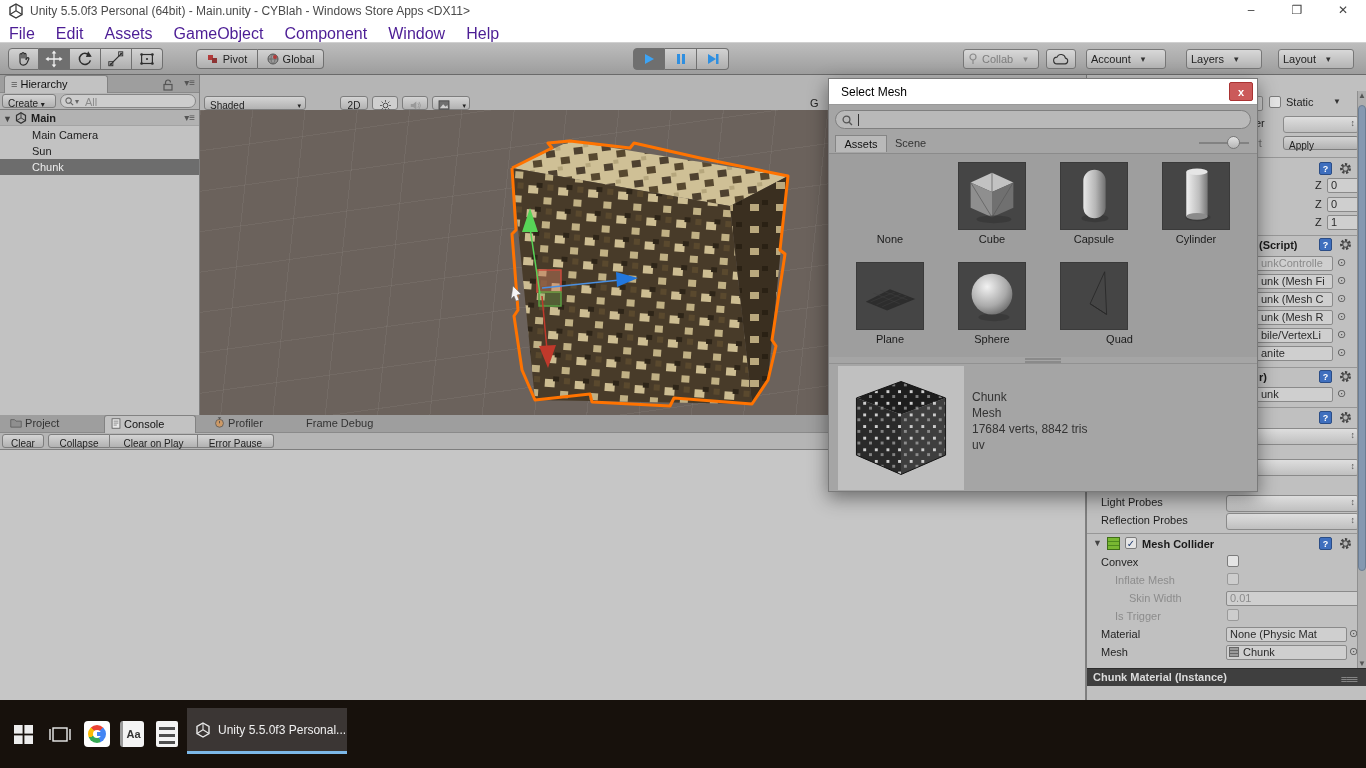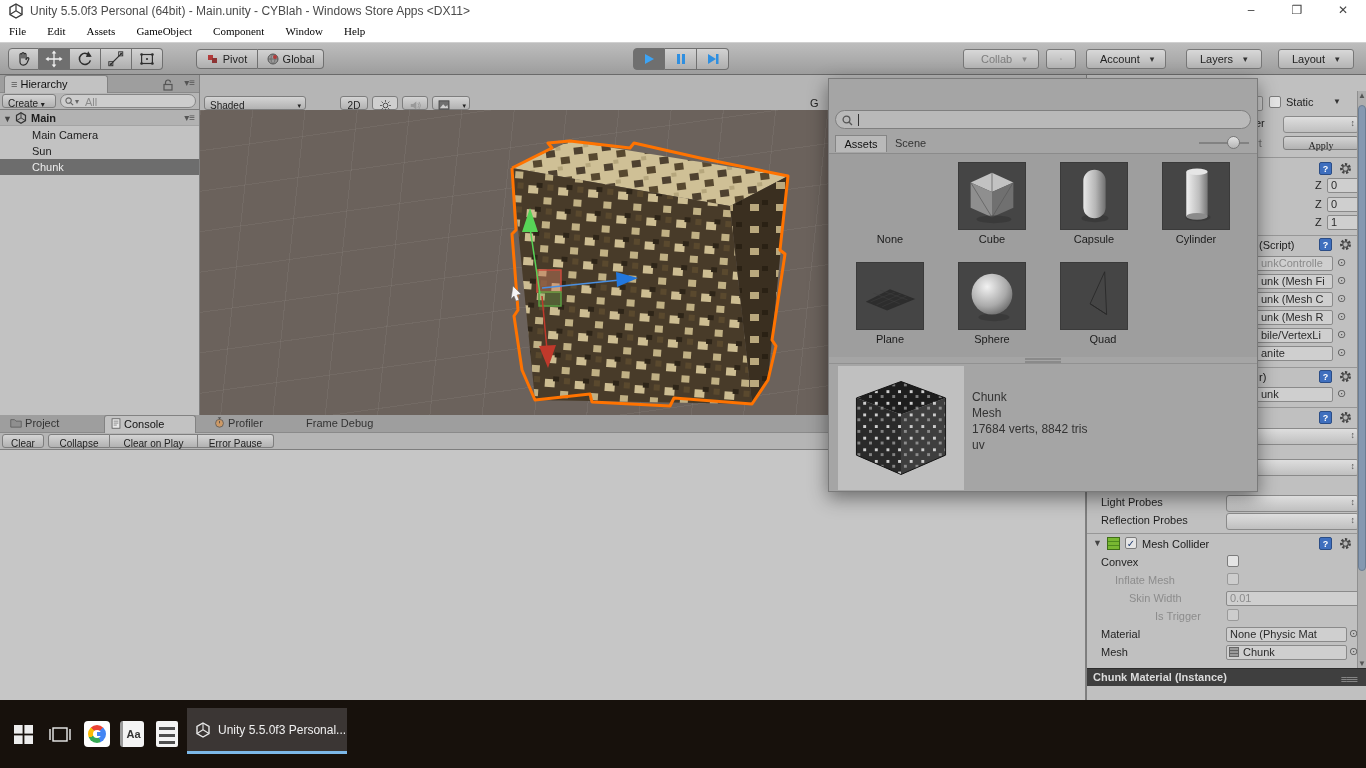--- a/index.html
+++ b/index.html
@@ -4,27 +4,27 @@
 <style>
   html,body{margin:0;padding:0;background:#000;}
   *{box-sizing:border-box;font-family:"Liberation Sans","DejaVu Sans",sans-serif;}
   .screen{position:relative;width:1366px;height:768px;overflow:hidden;background:#4e4e4e;font-size:11px;color:#222;}
   .abs{position:absolute;}
   
   .titlebar{left:0;top:0;width:1366px;height:22px;background:#fff;color:#4a4a4a;font-size:12px;}
   .titlebar .ttext{position:absolute;left:30px;top:4px;white-space:nowrap;}
   .winbtn{position:absolute;top:0;width:46px;height:22px;text-align:center;line-height:20px;color:#444;font-size:12px;}
   .menubar{left:0;top:22px;width:1366px;height:21px;background:#fff;border-bottom:1px solid #d0d0d0;}
-  .menubar span{display:inline-block;padding:3px 9px;font-size:11px;color:#000000;font-family:Liberation Serif, serif;}
+  .menubar span{display:inline-block;padding:3px 9px;font-size:16px;color:#4c1d95;}
   
   .toolbar{left:0;top:43px;width:1366px;height:32px;background:linear-gradient(#bdbdbd,#9d9d9d);border-bottom:1px solid #6a6a6a;}
   .tbtn{position:absolute;top:5px;height:22px;background:linear-gradient(#d2d2d2,#aeaeae);border:1px solid #707070;display:flex;align-items:center;justify-content:center;}
   .tbtn.on{background:#6f6f6f;}
   .grp-l{border-radius:4px 0 0 4px;}.grp-r{border-radius:0 4px 4px 0;border-left:none;}.grp-m{border-left:none;}
-  .lbtn{position:absolute;top:6px;height:20px;background:linear-gradient(#d8d8d8,#b4b4b4);border:1px solid #777;border-radius:3px;padding:0 13px;display:flex;align-items:center;gap:4px;font-size:11px;color:#222;}
+  .lbtn{position:absolute;top:6px;height:20px;background:linear-gradient(#d8d8d8,#b4b4b4);border:1px solid #777;border-radius:3px;padding:0 4px;display:flex;align-items:center;gap:4px;font-size:11px;color:#222;}
   .lbtn .dd{font-size:9px;color:#333;margin-left:6px;}
   
   .tabstrip{position:absolute;left:0;top:0;right:0;height:18px;background:#9e9e9e;border-bottom:1px solid #8a8a8a;}
   .tab{position:absolute;top:0;height:18px;padding:2px 8px 0 6px;font-size:11px;color:#333;white-space:nowrap;}
   .tab.sel{background:#c2c2c2;border:1px solid #828282;border-bottom:none;border-radius:3px 3px 0 0;color:#111;}
   .minibar{position:absolute;left:0;right:0;height:17px;background:#b5b5b5;border-bottom:1px solid #7e7e7e;}
   .mbtn{position:absolute;top:1px;height:14px;background:linear-gradient(#d4d4d4,#b2b2b2);border:1px solid #7e7e7e;border-radius:3px;font-size:10px;padding:3px 5px;line-height:12px;color:#222;}
   
   .hier{left:0;top:75px;width:200px;height:340px;background:#c2c2c2;border-right:1px solid #808080;}
   .hrow{position:absolute;left:0;right:0;height:16px;line-height:16px;font-size:11px;color:#1d1d1d;}
@@ -40,21 +40,21 @@
   .insp{left:1086px;top:75px;width:280px;height:662px;background:#c0c0c0;border-left:1px solid #7d7d7d;font-size:11px;}
   .ifield{position:absolute;height:15px;background:#cfcfcf;border:1px solid #8a8a8a;border-radius:2px;font-size:11px;line-height:13px;padding:0 3px;overflow:hidden;white-space:nowrap;color:#2b2b2b;}
   .idrop{position:absolute;height:15px;background:linear-gradient(#dedede,#bfbfbf);border:1px solid #8a8a8a;border-radius:3px;font-size:11px;line-height:13px;padding:15px 14px 0 5px;overflow:hidden;white-space:nowrap;color:#222;}
   .idrop:after{content:"\2195";position:absolute;right:3px;top:0;font-size:9px;color:#555;}
   .ilabel{position:absolute;color:#1f1f1f;white-space:nowrap;}
   .ilabel.dis{color:#8c8c8c;}
   .cbox{position:absolute;width:12px;height:12px;background:#e4e4e4;border:1px solid #7c7c7c;border-radius:2px;font-size:10px;line-height:11px;text-align:center;color:#1d3a6e;}
   .cbox.dis{background:#cdcdcd;border-color:#9a9a9a;}
   .picker{position:absolute;color:#555;font-size:11px;}
   .helpico{position:absolute;width:13px;height:13px;background:#3f6fbe;border:1px solid #2b4d86;border-radius:2px;color:#fff;font-size:9px;font-weight:bold;text-align:center;line-height:12px;}
-  .ihdr{position:absolute;font-weight:normal;color:#1a1a1a;white-space:nowrap;}
+  .ihdr{position:absolute;font-weight:bold;color:#1a1a1a;white-space:nowrap;}
   
   .dialog{left:828px;top:78px;width:430px;height:414px;background:#a5a5a5;border:1px solid #7a7a7a;box-shadow:0 6px 18px rgba(0,0,0,.45);z-index:20;}
   .dtitle{position:absolute;left:0;top:0;right:0;height:26px;background:#fff;border-bottom:1px solid #9a9a9a;}
   .dclose{position:absolute;right:4px;top:3px;width:24px;height:19px;background:#cb5a5a;border:1px solid #a33;border-radius:2px;color:#fff;text-align:center;line-height:18px;font-size:11px;font-weight:bold;}
   .mthumb{position:absolute;width:68px;height:68px;background:#454545;border:1px solid #3a3a3a;}
   .mlabel{position:absolute;width:100px;text-align:center;font-size:11px;color:#1c1c1c;}
   
   .taskbar{left:0;top:700px;width:1366px;height:68px;background:#17110c;z-index:40;color:#eee;}
   
   .svgi{display:block;}
@@ -354,21 +354,21 @@
     <div class="cbox" style="left:182px;top:21px;"></div>
     <span class="ilabel" style="left:199px;top:21px;">Static</span>
     <span class="abs" style="left:246px;top:22px;font-size:8px;color:#333;">▼</span>
 
     <span class="ilabel" style="left:168px;top:42px;">er</span>
     <div class="idrop" style="left:196px;top:41px;width:76px;">
       <span>Default</span>
     </div>
 
     <span class="ilabel" style="left:168px;top:62px;color:#6e6e6e;">rt</span>
-    <div class="mbtn" style="left:196px;top:61px;width:76px;text-align:center;font-family:Liberation Serif, serif;">Apply</div>
+    <div class="mbtn" style="left:196px;top:61px;width:76px;text-align:left;">Apply</div>
     <div class="abs" style="left:0;top:82px;width:272px;border-top:1px solid #979797;"></div>
 
     <div class="helpico" style="left:232px;top:87px;">?</div>
     <svg class="abs" style="left:252px;top:87px;" width="13" height="13" viewBox="0 0 14 14">
         <circle cx="7" cy="7" r="4.6" fill="none" stroke="#444" stroke-width="2.6" stroke-dasharray="2.4 1.7"></circle>
         <circle cx="7" cy="7" r="3" fill="#b8b8b8" stroke="#444" stroke-width="1.2"></circle>
       </svg>
 
     <span class="ilabel" style="left:228px;top:104px;">Z</span>
     <div class="ifield" style="left:240px;top:103px;width:32px;">0</div>
@@ -431,21 +431,21 @@
     <svg class="abs" style="left:252px;top:462px;" width="13" height="13" viewBox="0 0 14 14">
         <circle cx="7" cy="7" r="4.6" fill="none" stroke="#444" stroke-width="2.6" stroke-dasharray="2.4 1.7"></circle>
         <circle cx="7" cy="7" r="3" fill="#b8b8b8" stroke="#444" stroke-width="1.2"></circle>
       </svg>
     <span class="ilabel" style="left:14px;top:481px;">Convex</span>
     <div class="cbox" style="left:140px;top:480px;"></div>
     <span class="ilabel dis" style="left:28px;top:499px;">Inflate Mesh</span>
     <div class="cbox dis" style="left:140px;top:498px;"></div>
     <span class="ilabel dis" style="left:42px;top:517px;">Skin Width</span>
     <div class="ifield" style="left:139px;top:516px;width:133px;color:#8c8c8c;">0.01</div>
-    <span class="ilabel dis" style="left:28px;top:535px;margin-left:40px;">Is Trigger</span>
+    <span class="ilabel dis" style="left:28px;top:535px;">Is Trigger</span>
     <div class="cbox dis" style="left:140px;top:534px;"></div>
     <span class="ilabel" style="left:14px;top:553px;">Material</span>
     <div class="ifield" style="left:139px;top:552px;width:121px;">None (Physic Mat</div>
     <span class="picker" style="left:262px;top:552px;">⊙</span>
     <span class="ilabel" style="left:14px;top:571px;">Mesh</span>
     <div class="ifield" style="left:139px;top:570px;width:121px;padding-left:16px;">Chunk</div>
     <div class="abs" style="left:142px;top:572px;width:10px;height:10px;background:repeating-linear-gradient(0deg,#9a9a9a 0 2px,#666 2px 3px),#9a9a9a;border:1px solid #666;"></div>
     <span class="picker" style="left:262px;top:570px;">⊙</span>
 
     <div class="abs" style="left:270px;top:16px;width:10px;height:578px;background:#aeaeae;border-left:1px solid #8f8f8f;"></div>
@@ -453,20 +453,24 @@
     <div class="abs" style="left:271px;top:30px;width:8px;height:466px;background:#8598b0;border:1px solid #6b7d93;border-radius:4px;"></div>
     <span class="abs" style="left:271px;top:584px;font-size:8px;color:#555;">▼</span>
 
     <div class="abs" style="left:0;top:593px;width:280px;height:18px;background:#3f3f3f;border-top:1px solid #2c2c2c;color:#dcdcdc;font-weight:bold;padding:2px 16px 0 6px;">
       <span>Chunk Material (Instance)</span>
       <span class="abs" style="right:10px;top:4px;color:#9a9a9a;font-weight:normal;letter-spacing:-1px;">≡≡≡</span>
     </div>
   </div>
 
   <div class="abs dialog">
+    <div class="dtitle">
+      <span class="abs" style="left:12px;top:6px;font-size:12px;color:#000;">Select Mesh</span>
+      <div class="dclose">x</div>
+    </div>
     <div class="abs" style="left:6px;top:31px;width:416px;height:19px;background:#b9b9b9;border:1px solid #7f7f7f;border-radius:10px;">
       <svg class="abs" style="left:6px;top:4px;" width="11" height="11" viewBox="0 0 11 11">
           <circle cx="4.5" cy="4.5" r="3.4" fill="none" stroke="#555" stroke-width="1.3"></circle>
           <path d="M7.2 7.2L10 10" stroke="#555" stroke-width="1.3"></path>
         </svg>
       <div class="abs" style="left:22px;top:3px;width:1px;height:12px;background:#333;"></div>
     </div>
     <div class="abs" style="left:6px;top:56px;width:52px;height:17px;background:#b9b9b9;border:1px solid #858585;border-bottom:none;text-align:center;padding-top:2px;color:#111;">Assets</div>
     <div class="abs" style="left:66px;top:58px;color:#333;">Scene</div>
     <div class="abs" style="left:370px;top:63px;width:50px;height:2px;background:#828282;"></div>
@@ -540,21 +544,21 @@
         </svg>
       </div>
       <div class="mlabel" style="left:113px;top:179px;">Sphere</div>
 
       <div class="mthumb" style="left:231px;top:108px;">
         <svg width="66" height="66" viewBox="0 0 68 68">
           <polygon points="30,42 45,9 47,53 30,42" fill="none" stroke="#282828" stroke-width=".9"></polygon>
           <path d="M30,42 47,53" stroke="#282828" stroke-width=".9"></path>
         </svg>
       </div>
-      <div class="mlabel" style="left:224px;top:179px;">Quad</div>
+      <div class="mlabel" style="left:204px;top:179px;text-align:right;">Quad</div>
     </div>
 
     <div class="abs" style="left:196px;top:279px;width:36px;height:5px;border-top:2px solid #8a8a8a;border-bottom:2px solid #8a8a8a;"></div>
     <div class="abs" style="left:0;top:284px;width:428px;height:128px;background:#a5a5a5;border-top:1px solid #919191;">
       <div class="abs" style="left:9px;top:2px;width:126px;height:124px;background:#c0c0c0;">
         <svg width="126" height="124" viewBox="0 0 128 128">
           <defs>
             <pattern id="pVox" width="12" height="12" patternUnits="userSpaceOnUse">
               <rect width="12" height="12" fill="#1d1d1d"></rect>
               <rect x="1" y="1" width="3" height="3" fill="#cfcfcf"></rect>

